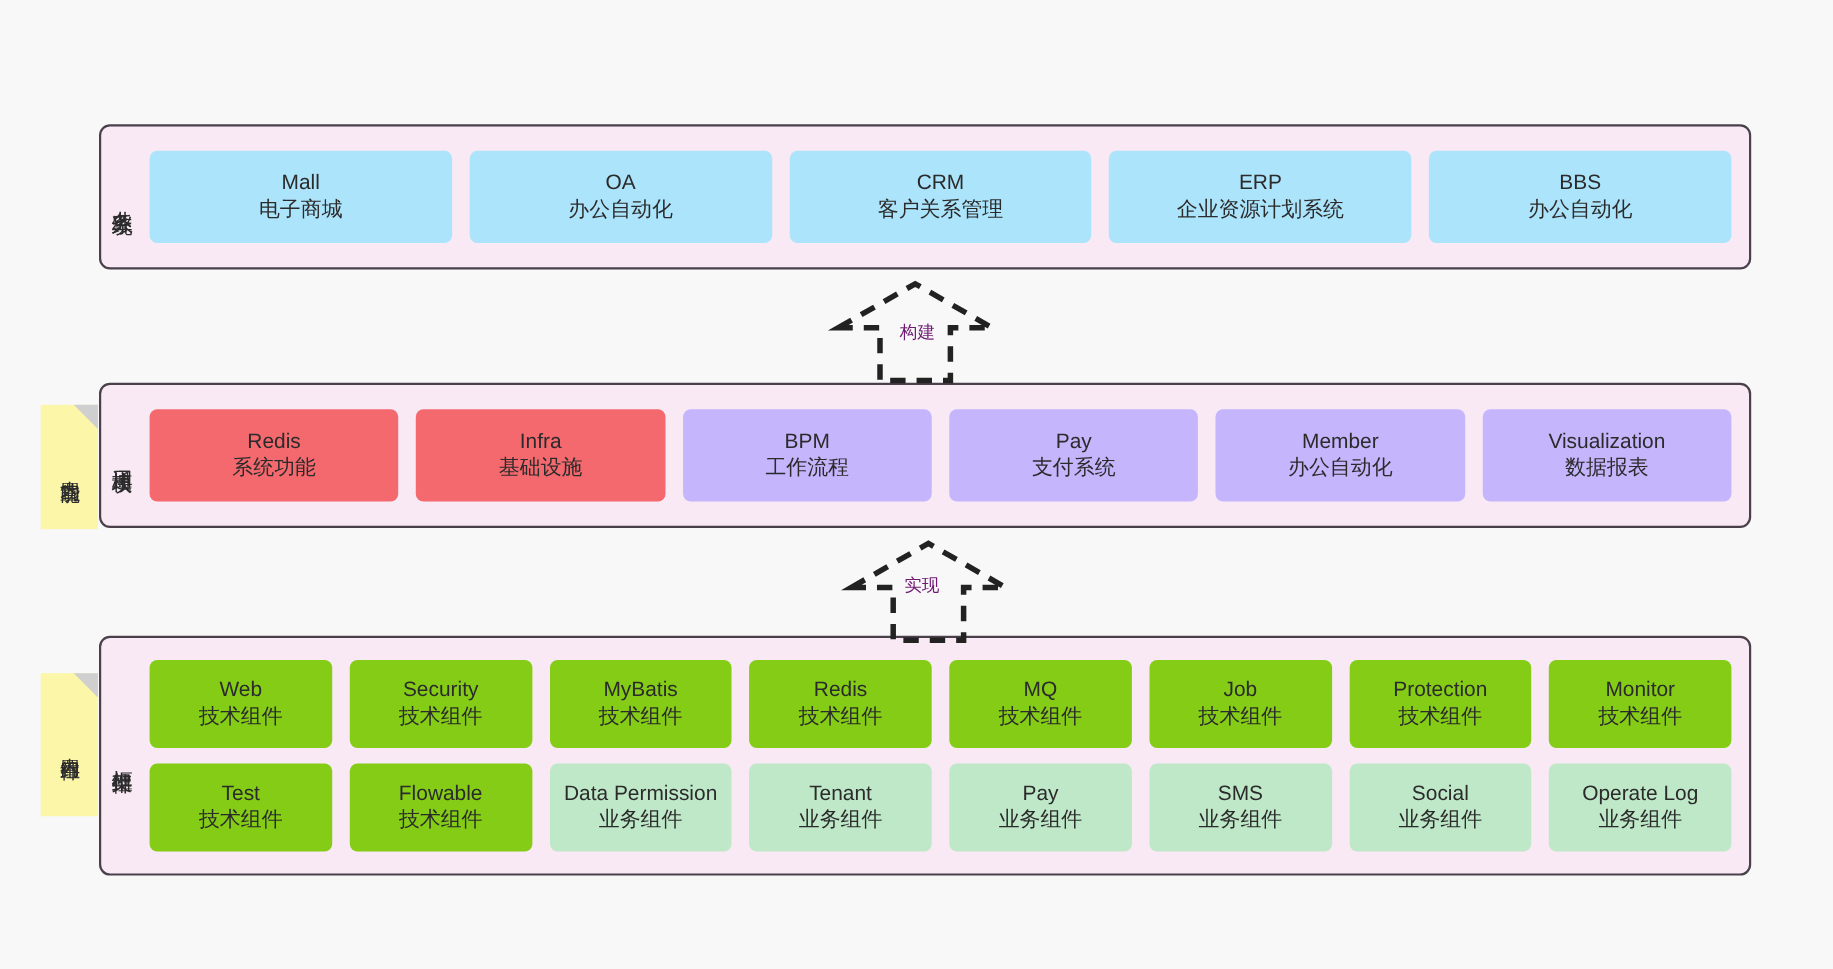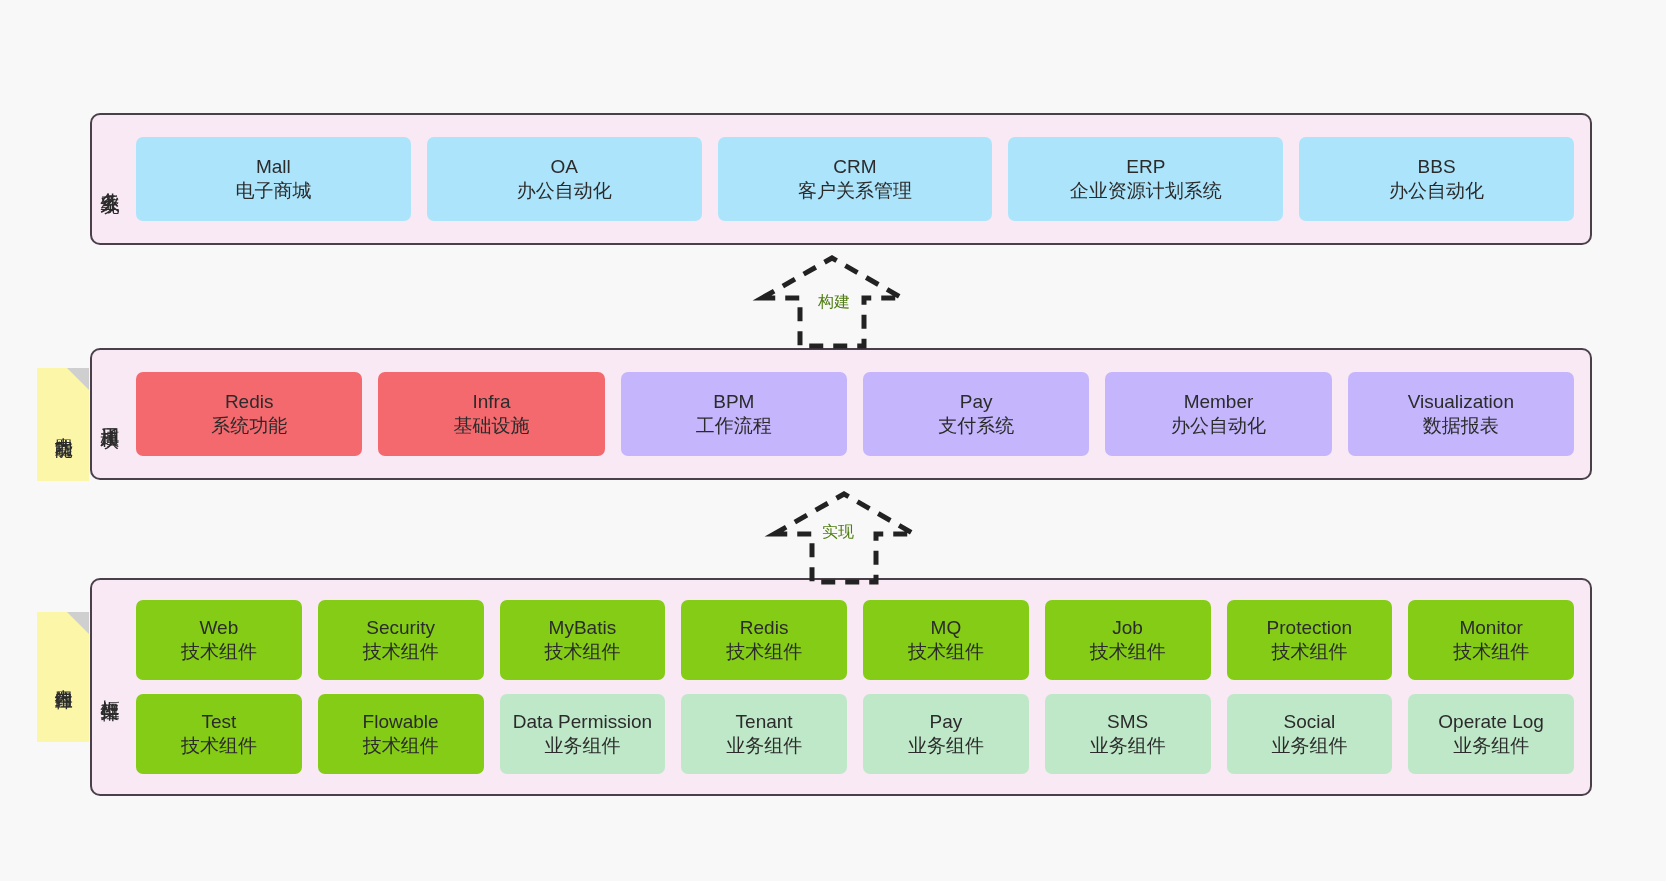--- a/index.html
+++ b/index.html
@@ -139,21 +139,21 @@
   #note-framework { left: 37px; top: 612px; width: 52px; height: 130px; }
 
   
   .arrow-wrap {
     position: absolute;
     z-index: 2;
   }
   .arrow-label {
     position: absolute;
     font-size: 16px;
-    color: #4d7c0f;
+    color: #701a75;
     background: transparent;
     white-space: nowrap;
     z-index: 3;
   }
   #arrow-build  { left: 752px; top: 252px; width: 160px; height: 98px; }
   #arrow-build-label { left: 818px; top: 292px; }
   #arrow-impl   { left: 764px; top: 488px; width: 160px; height: 98px; }
   #arrow-impl-label  { left: 822px; top: 522px; }
 </style>
 </head>

